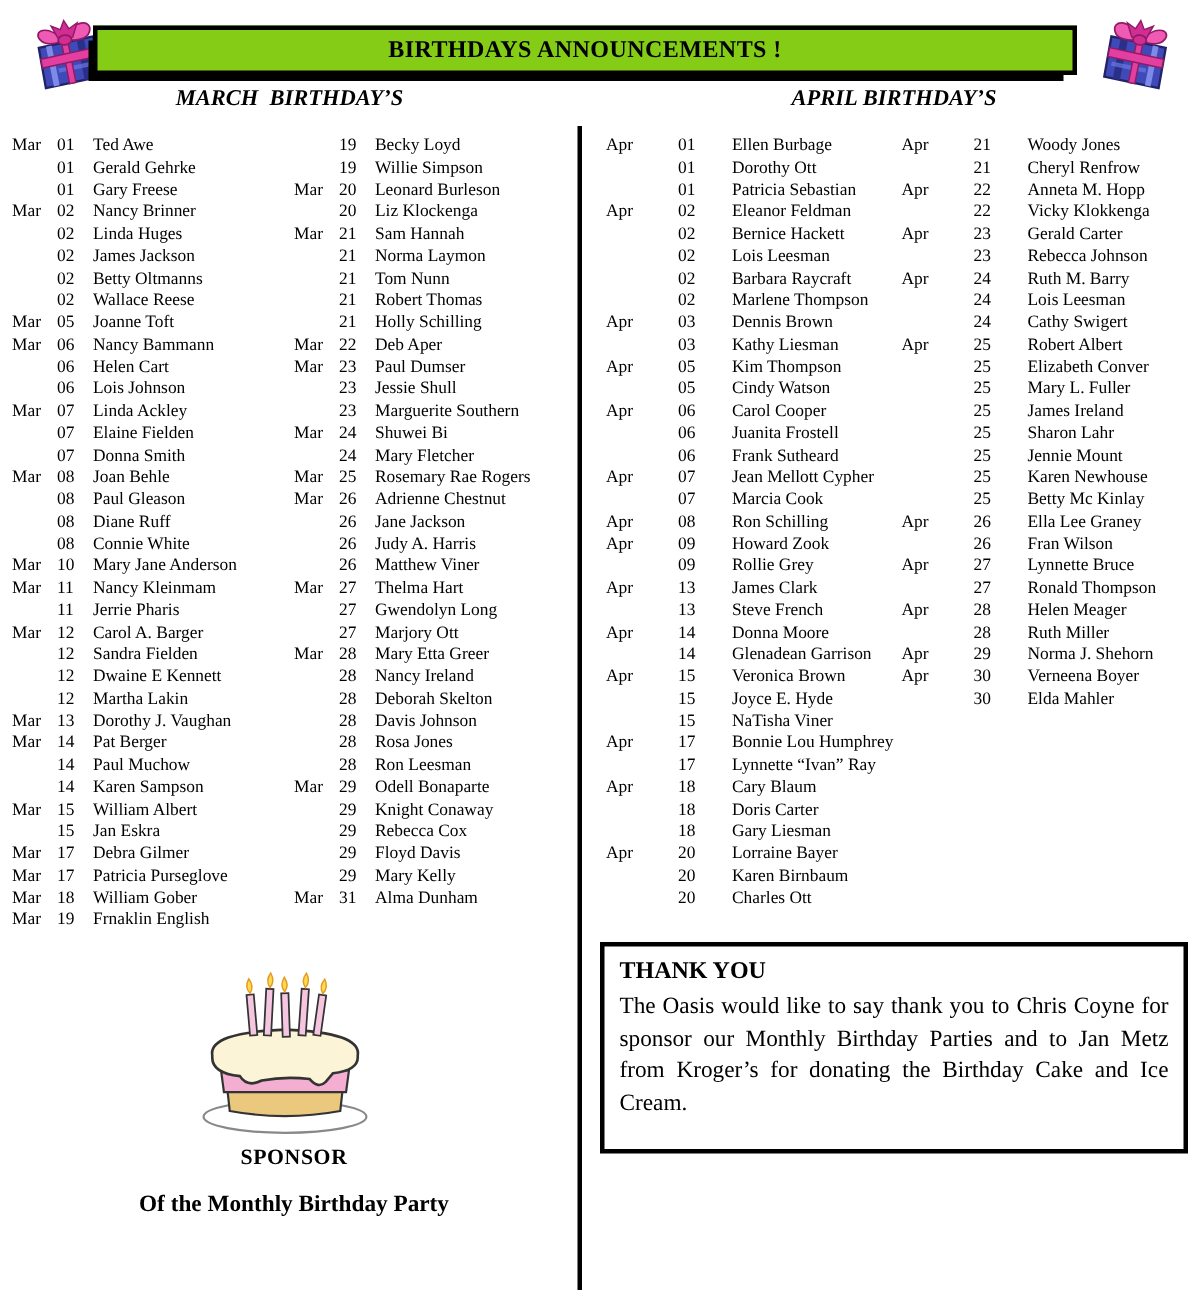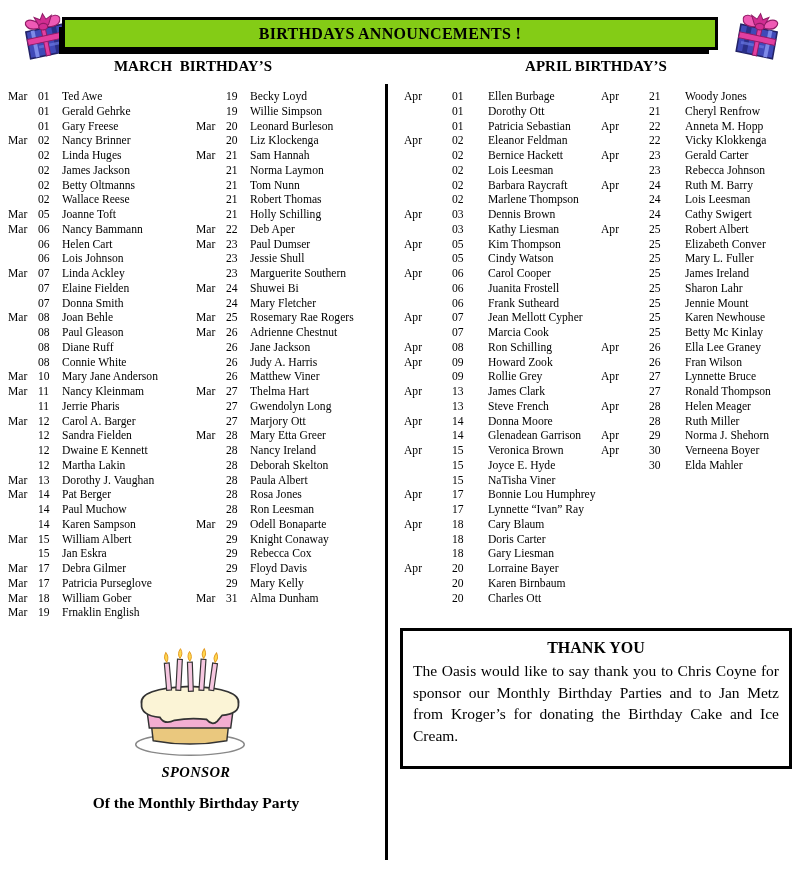--- a/index.html
+++ b/index.html
@@ -20,21 +20,21 @@
   .banner-title { font-weight: bold; font-size: 16px; letter-spacing: .3px; }
 
   
   .gift { position: absolute; width: 62px; height: 62px; }
   .gift-left { left: 13px; top: 3px; }
   .gift-right { left: 728px; top: 3px; transform: scaleX(-1); }
 
   
   .hdr {
     position: absolute; top: 58px; font-weight: bold; font-size: 15px;
-    text-align: center; white-space: pre;
+    text-align: center; white-space: pre; font-style: italic;
   }
   .hdr-march { left: 0; width: 386px; }
   .hdr-april { left: 400px; width: 392px; }
 
   
   .divider { position: absolute; left: 385px; top: 84px; width: 3px; height: 776px; background: #000; }
 
   
   .list { position: absolute; top: 90px; font-size: 11.6px; }
   .list .row { display: flex; height: 14.75px; line-height: 14.75px; white-space: nowrap; }
@@ -44,29 +44,29 @@
   .list-mar-1 { left: 8px;   width: 184px; }
   .list-mar-2 { left: 196px; width: 188px; }
   .list-apr-1 { left: 404px; width: 194px; }
   .list-apr-2 { left: 601px; width: 194px; }
   .list-wide .m { width: 48px; }
   .list-wide .d { width: 36px; }
 
   
   .cake { position: absolute; left: 108px; top: 636px; width: 164px; height: 126px; }
   .sponsor { position: absolute; left: 28px; top: 764px; width: 336px; text-align: center; }
-  .sponsor-line1 { font-weight: bold; font-size: 14.5px; letter-spacing: .4px; font-style: italic; }
+  .sponsor-line1 { font-weight: bold; font-size: 14.5px; letter-spacing: .4px; }
   .sponsor-line2 { font-weight: bold; font-size: 15.5px; margin-top: 13px; }
 
   
   .thankyou {
     position: absolute; left: 400px; top: 628px; width: 366px; height: 112px;
     border: 3px solid #000; background: #fff; padding: 6px 10px 17px 10px;
   }
-  .thankyou-title { text-align: center; font-weight: bold; font-size: 16px; margin: 2px 0 3px 0; }
+  .thankyou-title { text-align: left; font-weight: bold; font-size: 16px; margin: 2px 0 3px 0; }
   .thankyou-body { font-size: 15.5px; line-height: 1.4; text-align: justify; margin: 0; font-family: Liberation Serif, serif; }
 </style>
 </head>
 <body>
 
 <span class="gift gift-left">
   <svg viewBox="0 0 64 64" width="62" height="62" aria-hidden="true">
     <g transform="rotate(-6 32 36)">
       <path d="M14 28 L52 24 L54 52 L16 56 Z" fill="#4049b8" stroke="#222266" stroke-width="1.6"></path>
       <path d="M21 27.4 L23.6 55.2" stroke="#7d8ae8" stroke-width="4" fill="none"></path>
@@ -417,21 +417,21 @@
       <span class="n">Nancy Ireland</span>
     </div>
     <div class="row">
       <span class="m"></span>
       <span class="d">28</span>
       <span class="n">Deborah Skelton</span>
     </div>
     <div class="row">
       <span class="m"></span>
       <span class="d">28</span>
-      <span class="n">Paula Albert</span>
+      <span class="n">Davis Johnson</span>
     </div>
     <div class="row">
       <span class="m"></span>
       <span class="d">28</span>
       <span class="n">Rosa Jones</span>
     </div>
     <div class="row">
       <span class="m"></span>
       <span class="d">28</span>
       <span class="n">Ron Leesman</span>

